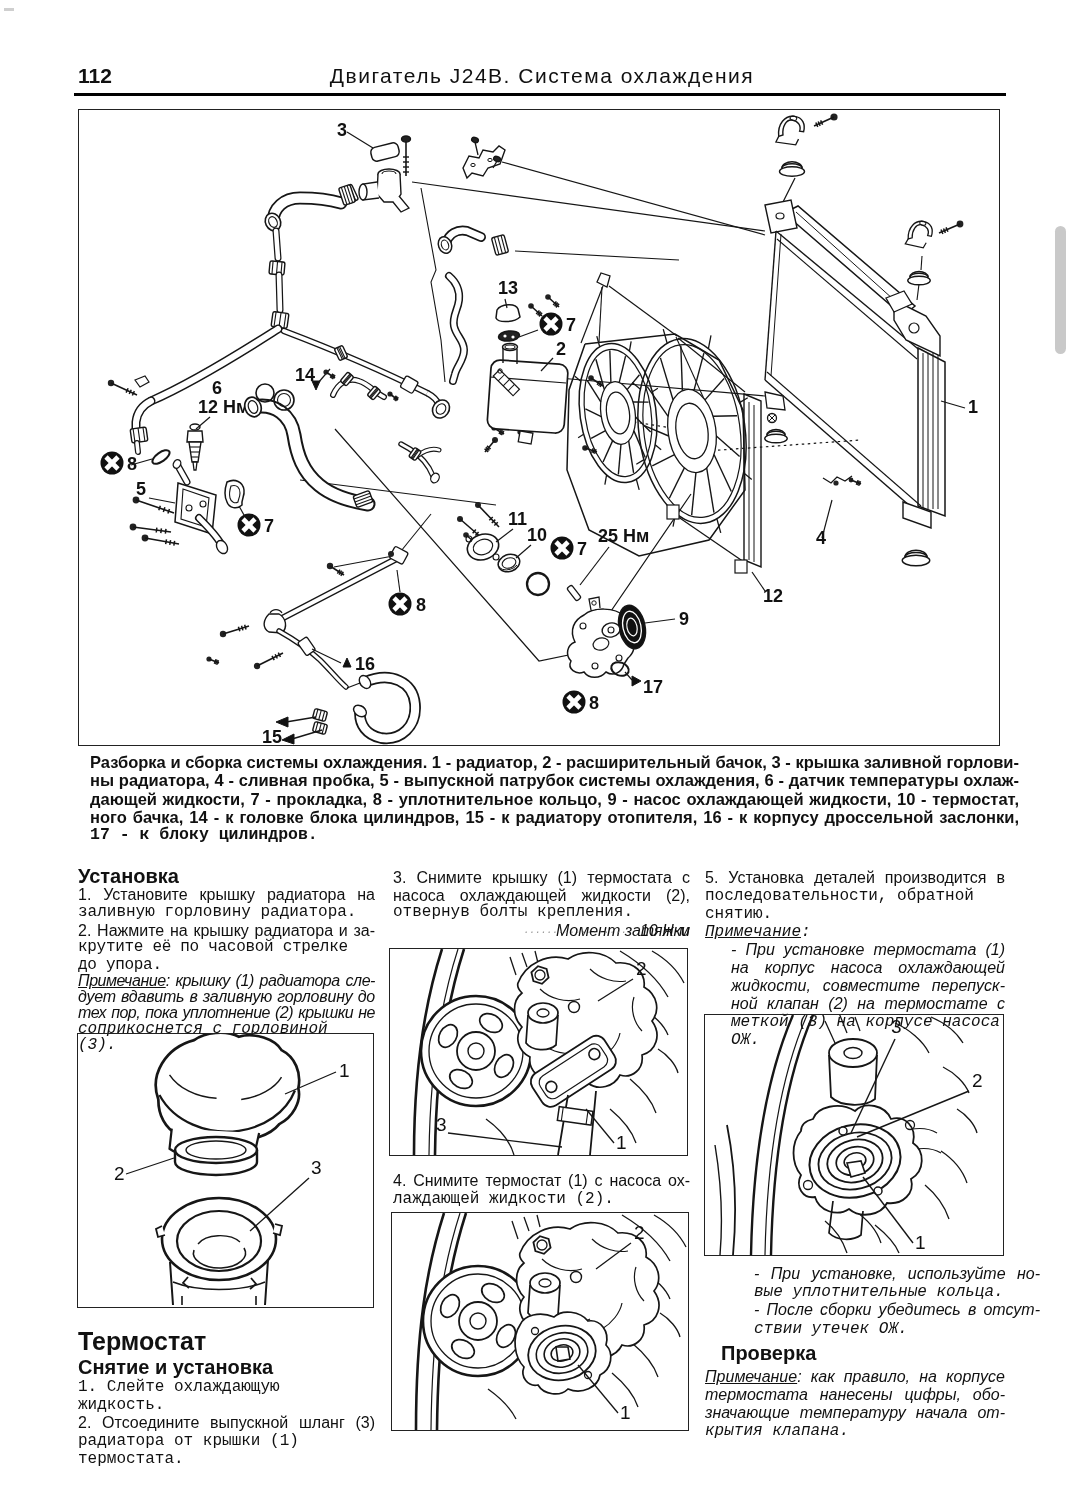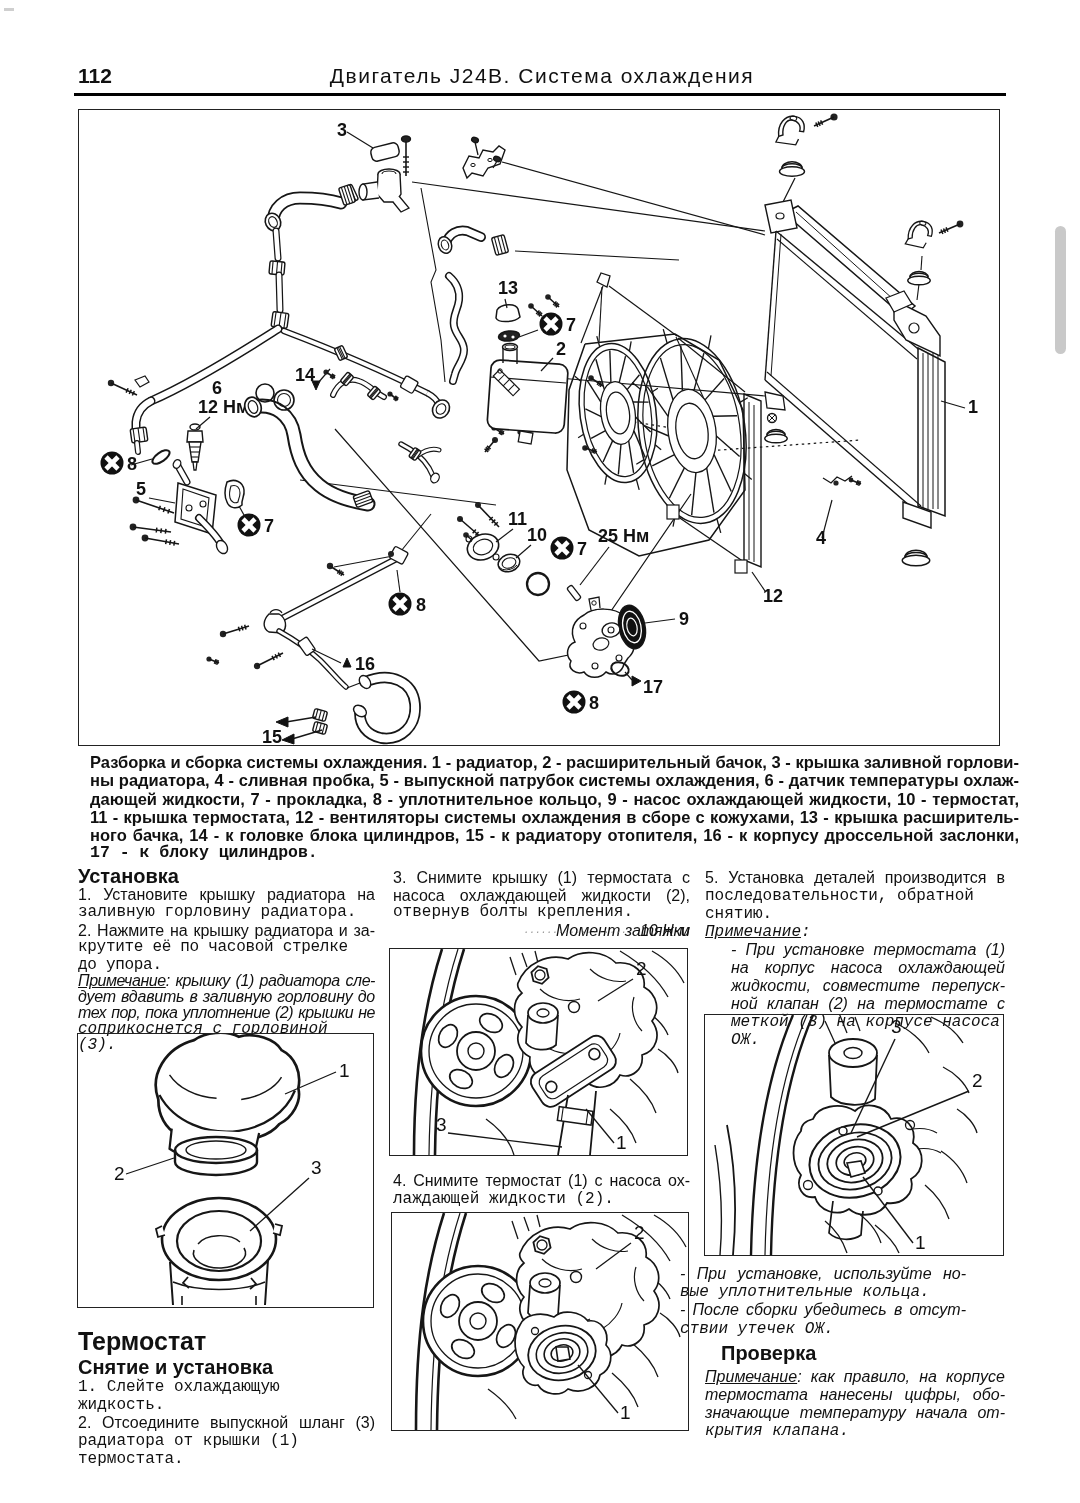--- a/index.html
+++ b/index.html
@@ -584,21 +584,20 @@
 <line x1="424.5" y1="126.0" x2="424.5" y2="144.0" stroke="#161616" stroke-width="1.1"></line>
 </g>
 <line x1="688" y1="262" x2="842" y2="396" stroke="#161616" stroke-width="1.1"></line>
 </svg>
 </div>
 
 <div class="abs cap" style="left:82px;top:753px;width:929px;margin-left:8px;">
 <div class="jl">Разборка и сборка системы охлаждения. 1 - радиатор, 2 - расширительный бачок, 3 - крышка заливной горлови-</div>
 <div class="jl">ны радиатора, 4 - сливная пробка, 5 - выпускной патрубок системы охлаждения, 6 - датчик температуры охлаж-</div>
 <div class="jl">дающей жидкости, 7 - прокладка, 8 - уплотнительное кольцо, 9 - насос охлаждающей жидкости, 10 - термостат,</div>
-<div class="jl">11 - крышка термостата, 12 - вентиляторы системы охлаждения в сборе с кожухами, 13 - крышка расширитель-</div>
 <div class="jl">ного бачка, 14 - к головке блока цилиндров, 15 - к радиатору отопителя, 16 - к корпусу дроссельной заслонки,</div>
 <div class="ll">17 - к блоку цилиндров.</div>
 </div>
 
 <div class="abs body16" style="left:78px;top:868px;width:297px;line-height:17.8px;">
 
 <div class="h20" style="line-height:16px;margin-bottom:2px;">Установка</div>
 <div class="jl">1.  Установите  крышку  радиатора  на</div>
 <div class="ll">заливную горловину радиатора.</div>
 <div class="jl">2.  Нажмите  на  крышку  радиатора  и  за-</div>
@@ -809,21 +808,21 @@
 <path d="M 128 186 L 124 218 C 132 226 148 226 156 220 L 158 196" fill="none" stroke="#161616" stroke-width="1.7"></path>
 <path d="M 170 210 C 180 218 190 228 194 238" fill="none" stroke="#161616" stroke-width="1.3"></path>
 <text x="186" y="18" font-size="19" fill="#111" font-family="Liberation Sans,sans-serif">3</text>
 <line x1="190" y1="24" x2="146" y2="118" stroke="#161616" stroke-width="1.4"></line>
 <text x="267" y="72" font-size="19" fill="#111" font-family="Liberation Sans,sans-serif">2</text>
 <line x1="264" y1="76" x2="152" y2="122" stroke="#161616" stroke-width="1.4"></line>
 <text x="210" y="234" font-size="19" fill="#111" font-family="Liberation Sans,sans-serif">1</text>
 <line x1="208" y1="228" x2="158" y2="162" stroke="#161616" stroke-width="1.4"></line>
 </svg>
 </div>
-<div class="abs body16" style="left:666px;top:1265px;width:300px;">
+<div class="abs body16" style="left:740px;top:1265px;width:300px;">
 <div class="it jl" style="padding-left:14px;">-  При  установке,  используйте  но-</div>
 <div class="it ll" style="padding-left:14px;">вые уплотнительные кольца.</div>
 <div class="it jl" style="padding-left:14px;">- После сборки убедитесь в отсут-</div>
 <div class="it ll" style="padding-left:14px;">ствии утечек ОЖ.</div>
 </div>
 
 <div class="abs h20" style="left:705px;top:1342px;margin-left:16px;">Проверка</div>
 <div class="abs body16" style="left:705px;top:1368px;width:300px;line-height:18px;">
 <div class="it jl"><u class="nb">Примечание</u>: как правило, на корпусе</div>
 <div class="it jl">термостата нанесены цифры, обо-</div>

